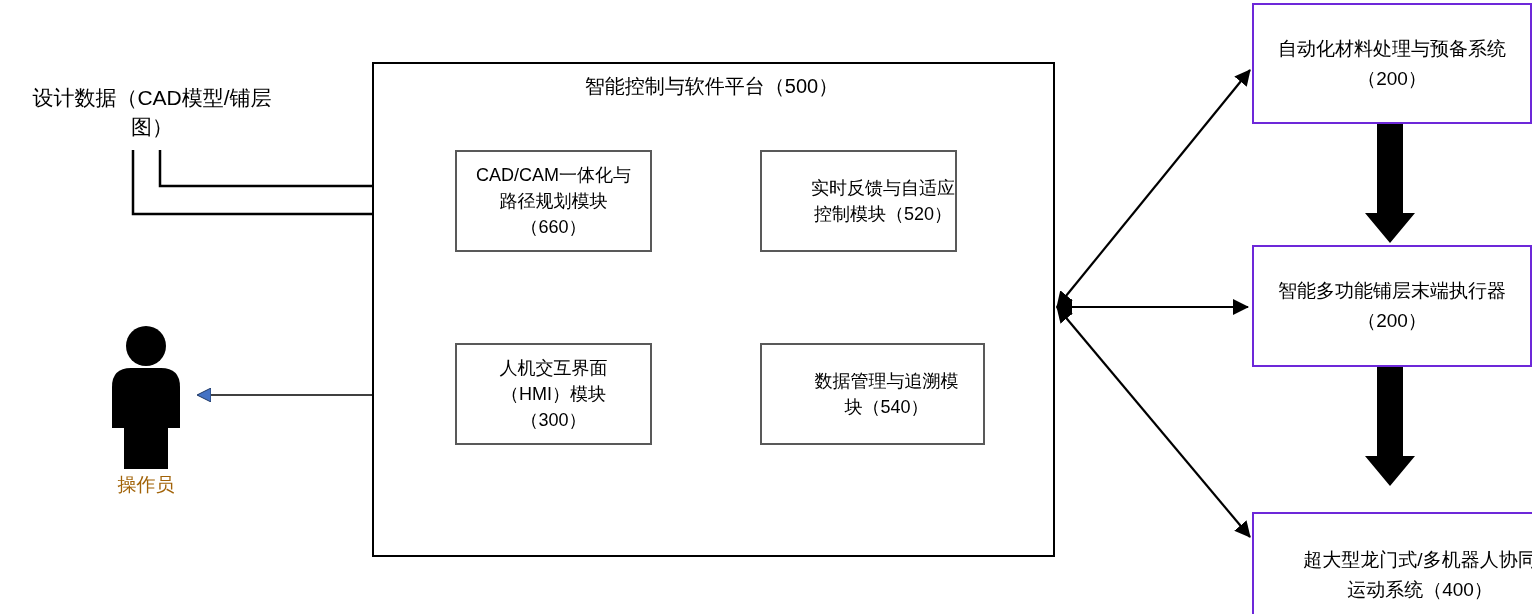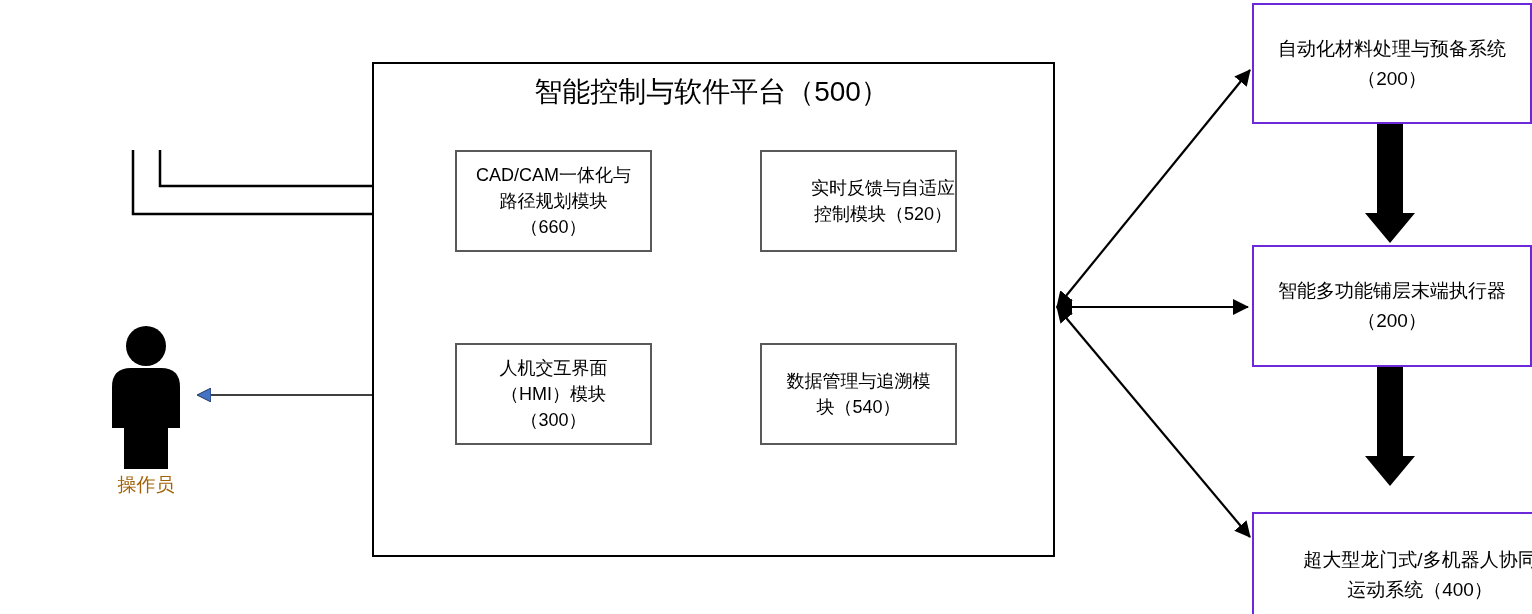--- a/index.html
+++ b/index.html
@@ -24,34 +24,34 @@
     text-align:center;
   }
   
   .platform{
     left:372px;top:62px;width:679px;height:491px;
     border:2px solid #000000;
     background:#ffffff;
   }
   .platform-title{
     left:372px;top:73px;width:679px;
-    font-size:28px;text-align:center;
+    font-size:20px;text-align:center;
   }
   
   .module{
     width:193px;height:98px;
     border:2px solid #595959;
     background:#ffffff;
     display:flex;align-items:center;justify-content:center;
     font-size:18px;line-height:26px;
   }
   .m510{left:455px;top:150px;}
   .m520{left:760px;top:150px;justify-content:flex-end;}
   .m530{left:455px;top:343px;}
-  .m540{left:760px;top:343px;}
+  .m540{left:760px;top:343px;padding-left:28px;}
   
   .system{
     left:1252px;width:276px;
     border:2px solid #6d28d9;
     background:#ffffff;
     display:flex;align-items:center;justify-content:center;
     font-size:19px;line-height:30px;
   }
   .s200{top:3px;height:117px;}
   .s300{top:245px;height:118px;}
@@ -107,20 +107,22 @@
       <line x1="1057" y1="307" x2="1248" y2="307" marker-start="url(#mBlack)" marker-end="url(#mBlack)"></line>
       <line x1="1057" y1="307" x2="1250" y2="537" marker-start="url(#mBlack)" marker-end="url(#mBlack)"></line>
     </g>
 
     <g fill="#000">
       <polygon points="1377,124 1403,124 1403,213 1415,213 1390,243 1365,213 1377,213"></polygon>
       <polygon points="1377,367 1403,367 1403,456 1415,456 1390,486 1365,456 1377,456"></polygon>
     </g>
   </svg>
 
+  <div class="abs lbl design-label">设计数据（CAD模型/铺层
+图）</div>
 
   <div class="abs operator-label">操作员</div>
 
   <div class="abs platform"></div>
   <div class="abs platform-title">智能控制与软件平台（500）</div>
 
   <div class="abs module m510">
     <div class="lbl">CAD/CAM一体化与
 路径规划模块
 （660）</div>

